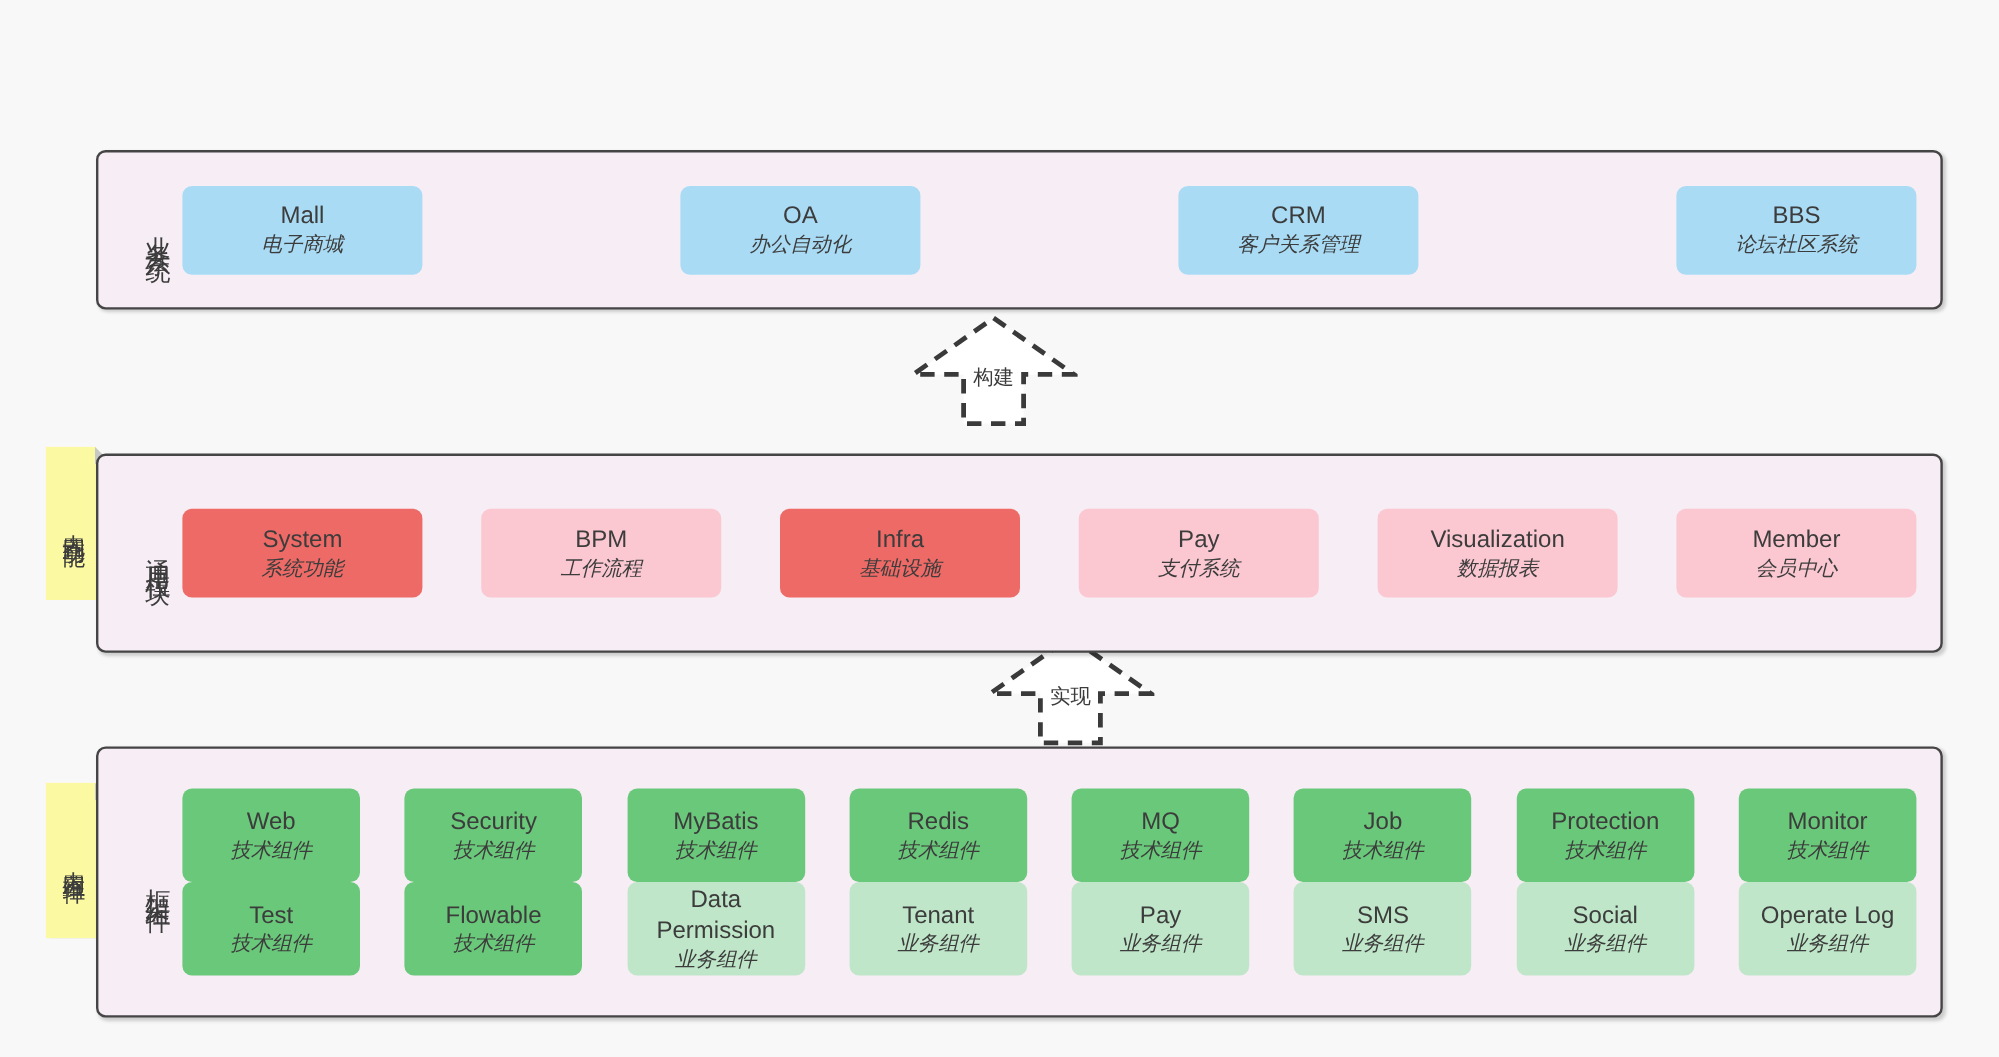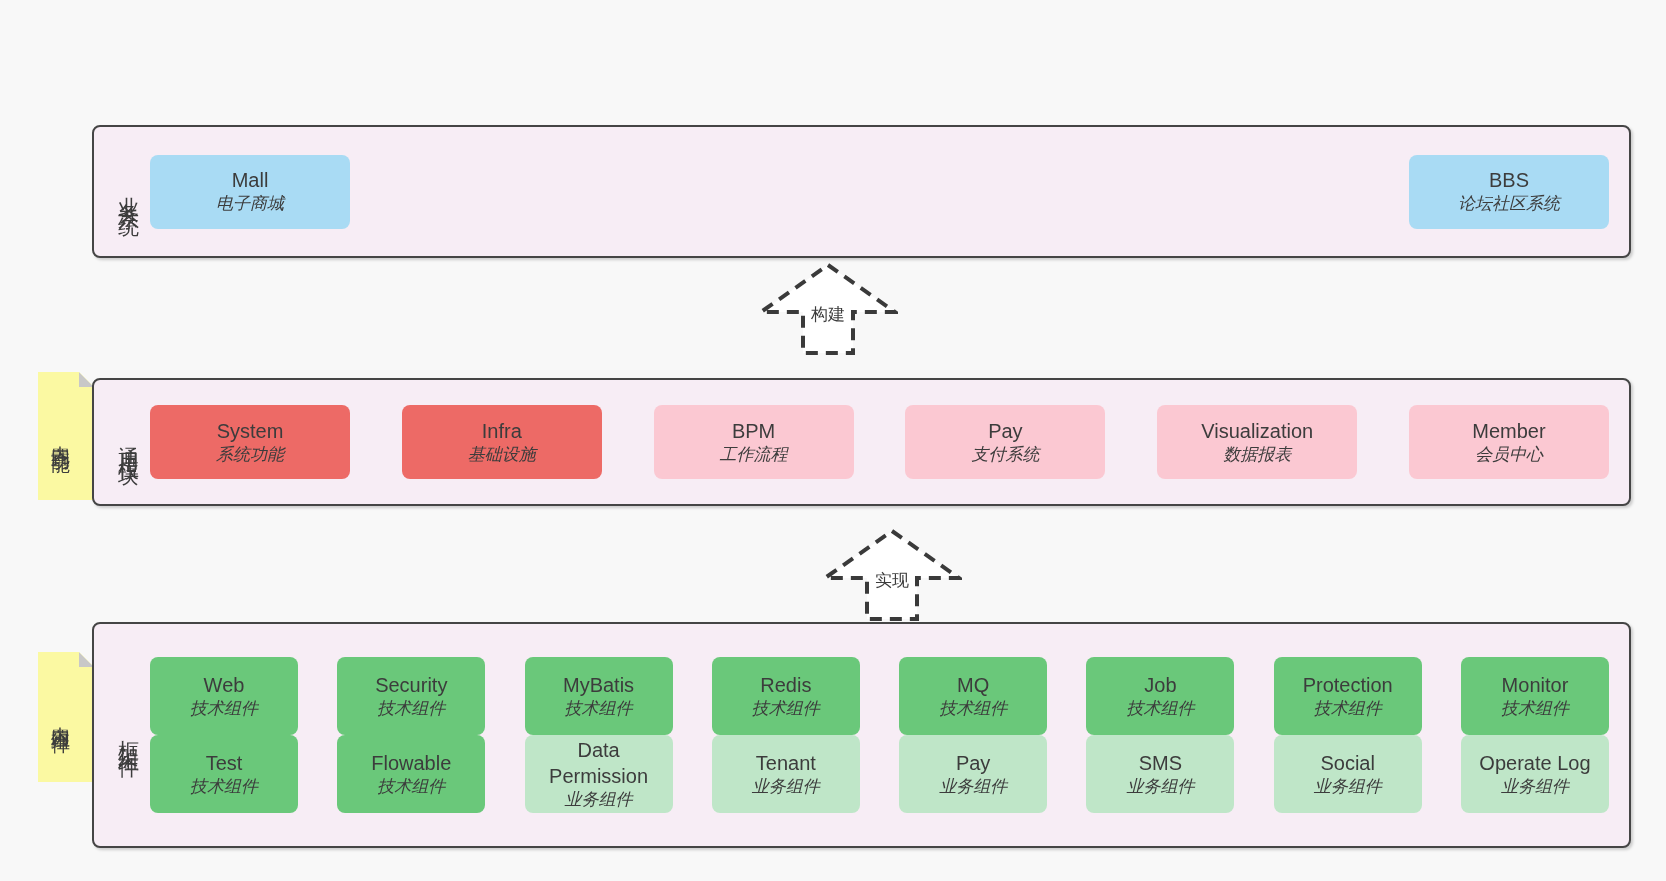--- a/index.html
+++ b/index.html
@@ -10,27 +10,27 @@
     --text:#3c3c3c; --arrow:#3a3a3a; --arrow_fill:#ffffff;
   }
   *{box-sizing:border-box;margin:0;padding:0;}
   body{
     width:1666px;height:881px;position:relative;overflow:hidden;
     background:var(--page_bg);
     font-family:"Liberation Sans","DejaVu Sans",sans-serif;
     color:var(--text);
   }
   .panel{
-    position:absolute;left:92px;width:1539px;
+    position:absolute;left:80px;width:1539px;
     background:var(--panel_bg);
     border:2px solid var(--panel_border);
     border-radius:8px;
     box-shadow:2px 2px 3px rgba(0,0,0,.18);
     display:flex;align-items:center;
-    padding:0 20px 0 14px;
+    padding:0 20px 0 28px;
     z-index:2;
   }
   .vlabel{
     writing-mode:vertical-rl;text-orientation:upright;
     font-size:21px;letter-spacing:6px;line-height:1;
     width:42px;text-align:center;flex:0 0 42px;
     display:flex;align-items:center;justify-content:center;
     color:var(--text);
   }
   .boxes{flex:1;display:flex;justify-content:space-between;align-items:center;}
@@ -81,52 +81,60 @@
 <body>
 
 <section class="panel" style="top:125px;height:133px;">
   <div class="vlabel">业务系统</div>
   <div class="boxes size-l">
       <div class="box c-blue">
         <div class="box-name">Mall</div>
         <div class="box-desc">电子商城</div>
       </div>
       <div class="box c-blue">
+        <div class="box-name">OA</div>
+        <div class="box-desc">办公自动化</div>
+      </div>
+      <div class="box c-blue">
+        <div class="box-name">CRM</div>
+        <div class="box-desc">客户关系管理</div>
+      </div>
+      <div class="box c-blue">
         <div class="box-name">BBS</div>
         <div class="box-desc">论坛社区系统</div>
       </div>
     </div>
 </section>
 
 <div class="arrow" style="left:758px;top:262px;">
   <svg viewBox="0 0 140 94">
     <polygon points="70,3 137,50 95,50 95,91 45,91 45,50 3,50"></polygon>
   </svg>
   <span class="arrow-label">构建</span>
 </div>
 
 <div class="tag" style="top:372px;height:128px;">
   <div class="fold"></div>
   <div class="tag-text">内置功能</div>
 </div>
 
-<section class="panel" style="top:378px;height:128px;">
+<section class="panel" style="top:378px;height:166px;">
   <div class="vlabel">通用模块</div>
   <div class="boxes size-l">
       <div class="box c-red">
         <div class="box-name">System</div>
         <div class="box-desc">系统功能</div>
       </div>
+      <div class="box c-pink">
+        <div class="box-name">BPM</div>
+        <div class="box-desc">工作流程</div>
+      </div>
       <div class="box c-red">
         <div class="box-name">Infra</div>
         <div class="box-desc">基础设施</div>
-      </div>
-      <div class="box c-pink">
-        <div class="box-name">BPM</div>
-        <div class="box-desc">工作流程</div>
       </div>
       <div class="box c-pink">
         <div class="box-name">Pay</div>
         <div class="box-desc">支付系统</div>
       </div>
       <div class="box c-pink">
         <div class="box-name">Visualization</div>
         <div class="box-desc">数据报表</div>
       </div>
       <div class="box c-pink">

